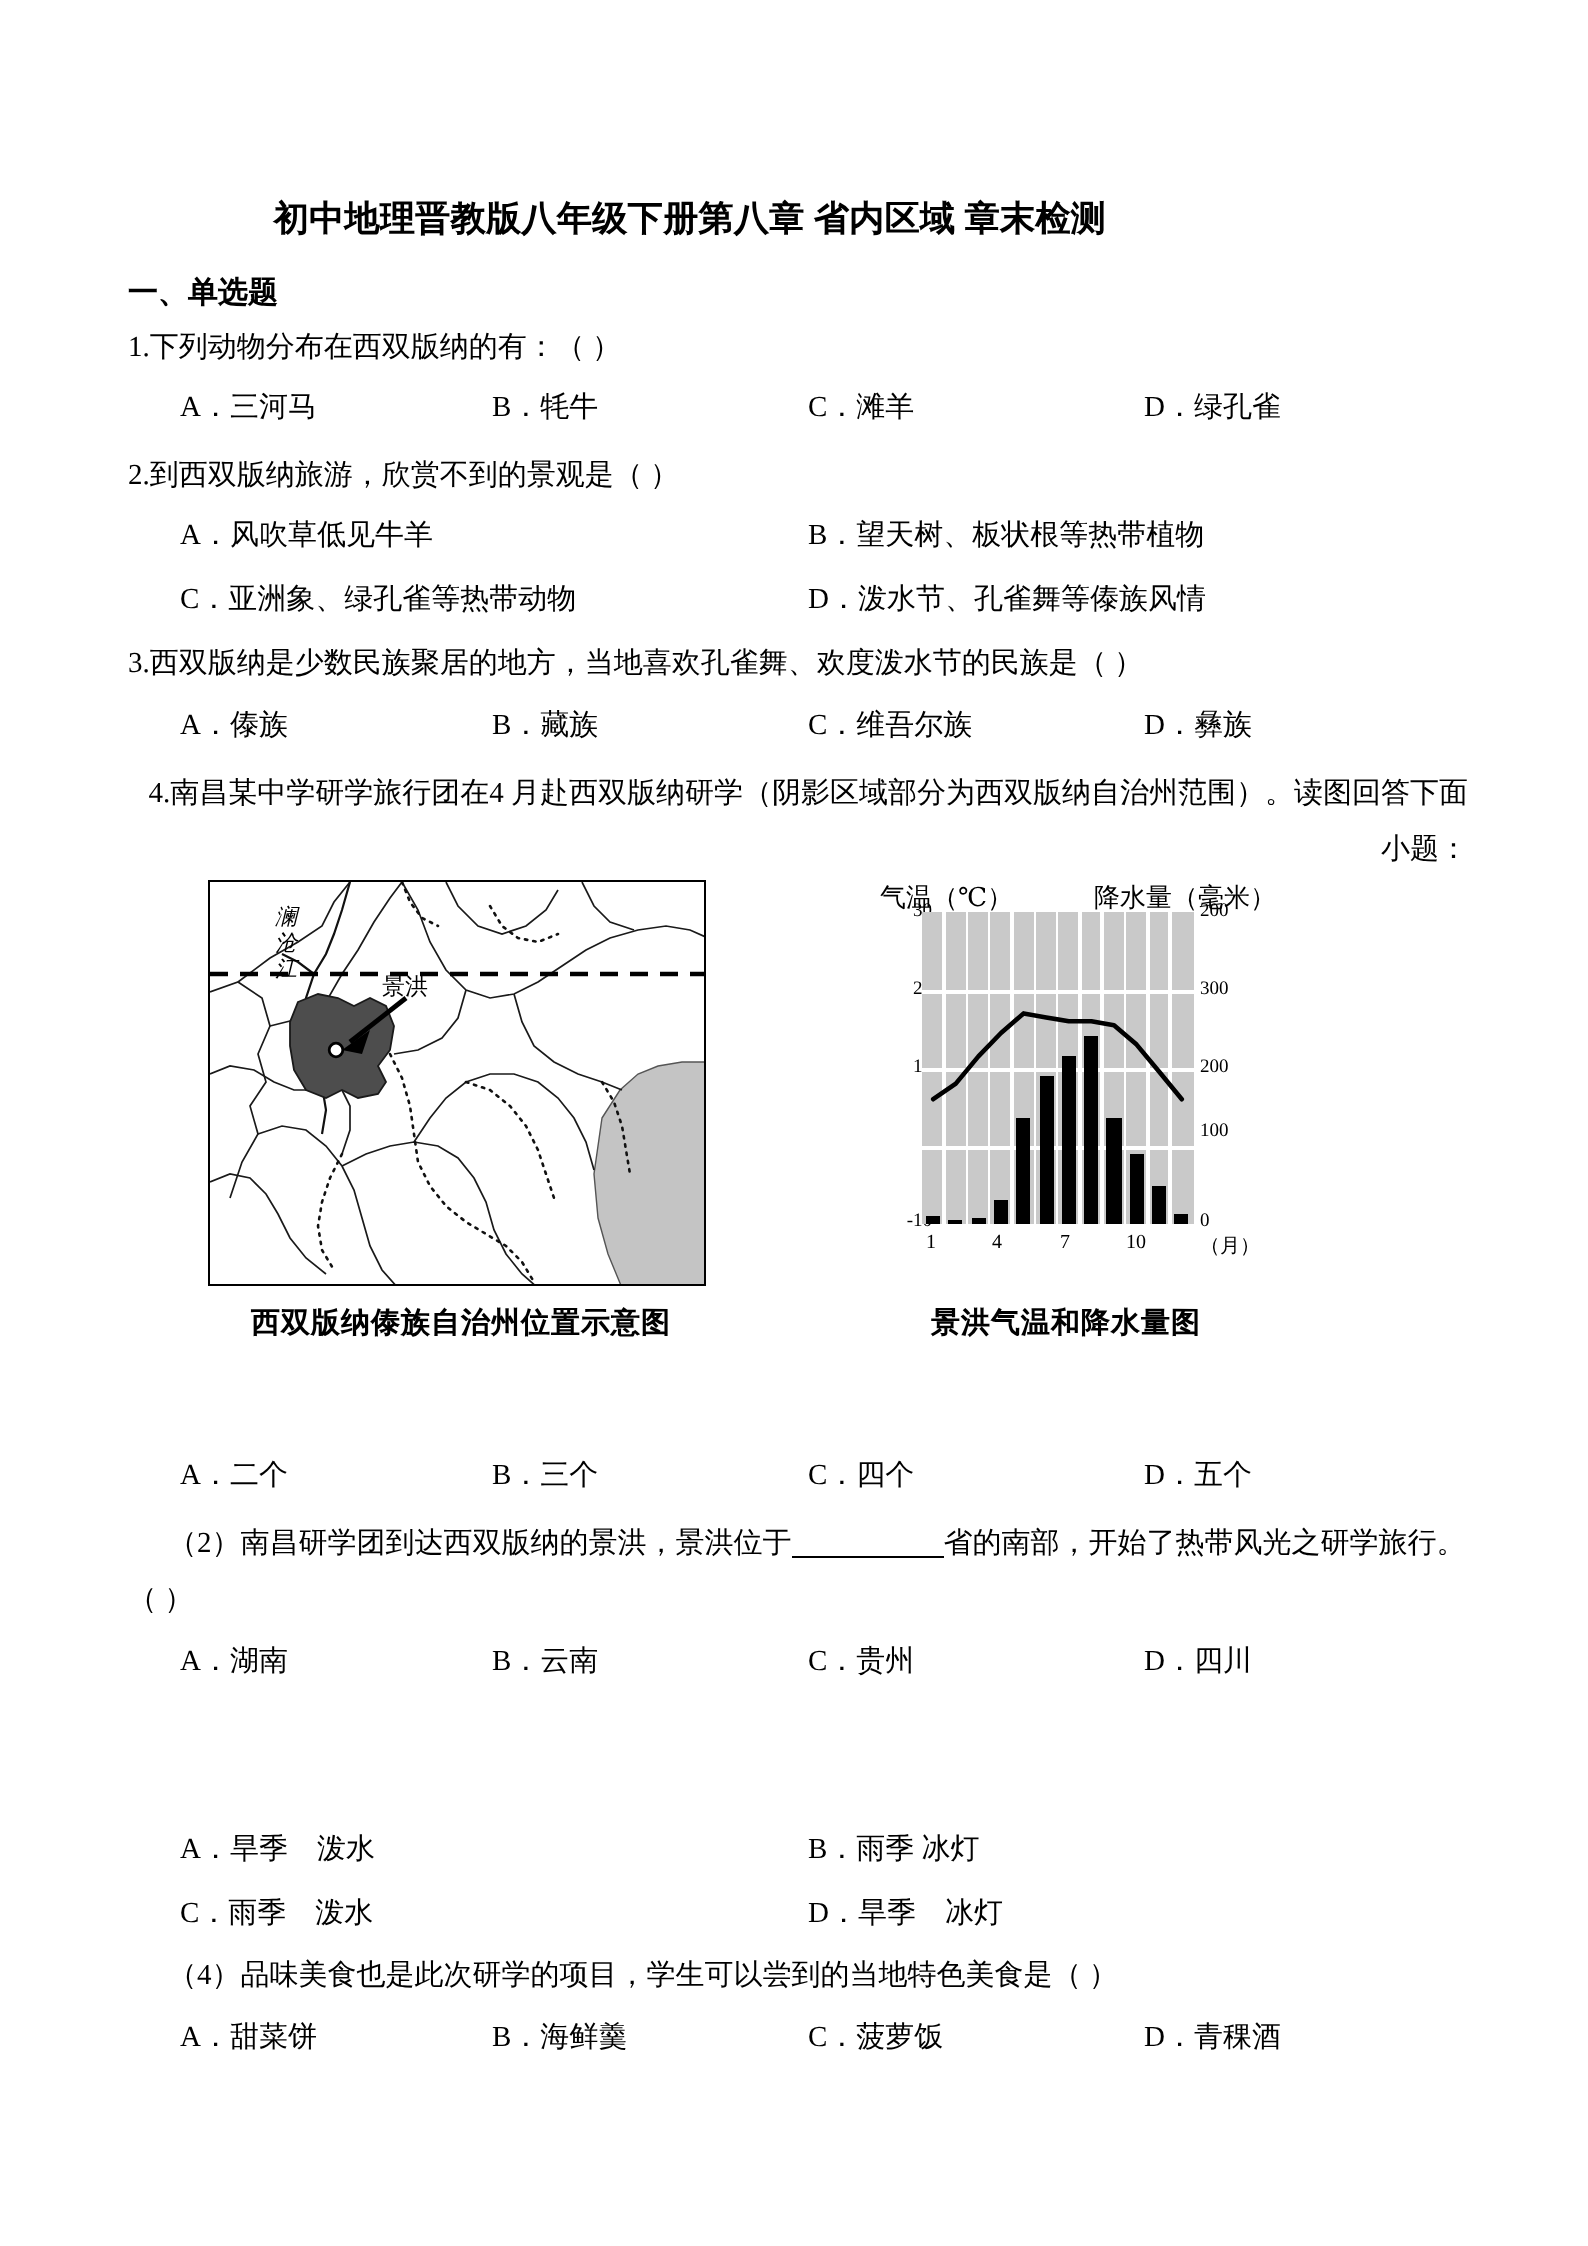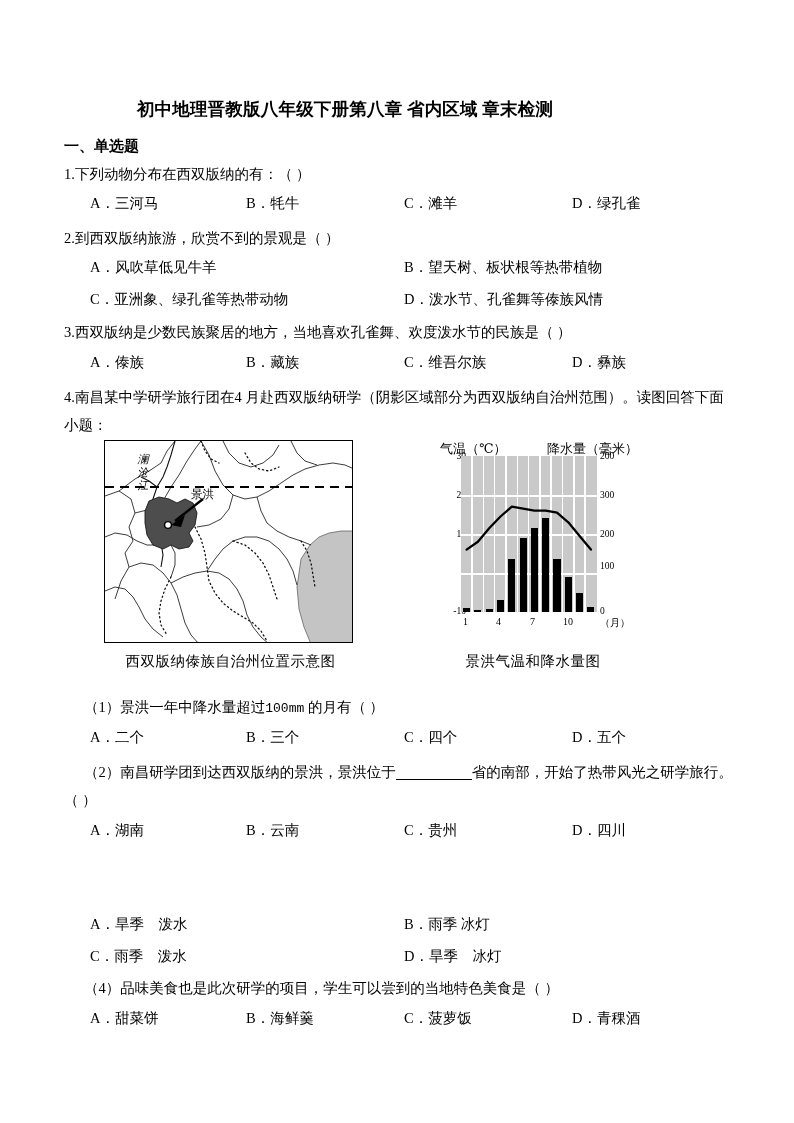--- a/index.html
+++ b/index.html
@@ -103,21 +103,21 @@
     height: 203px;
     border: 1.6px solid #000;
     position: relative;
     background: #ffffff;
     overflow: hidden;
     box-sizing: border-box;
   }
   .fig-caption {
     text-align: center;
     font-size: 14.5px;
-    font-weight: normal;
+    font-weight: bold;
     margin-top: 9px;
     letter-spacing: 0.5px;
   }
   .map-label {
     position: absolute;
     font-size: 11px;
     font-family: "Liberation Serif", serif;
     color: #000;
     line-height: 11px;
   }
@@ -224,21 +224,21 @@
   <div class="q" style="top:322px;">
     <span>3.</span><span>西双版纳是少数民族聚居的地方，当地喜欢孔雀舞、欢度泼水节的民族是（      ）</span>
   </div>
   <div class="opts" style="top:353px;">
     <span class="c1">A．傣族</span>
     <span class="c2">B．藏族</span>
     <span class="c3">C．维吾尔族</span>
     <span class="c4">D．彝族</span>
   </div>
 
-  <div class="q wrapq" style="top:383px;">
+  <div class="q wrapq" style="top:383px;text-align:right;">
     <span>4.</span><span>南昌某中学研学旅行团在</span><span class="num">4</span>&nbsp;<span>月赴西双版纳研学（阴影区域部分为西双版纳自治州范围）。读图回答下面小题：</span>
   </div>
 
   <div class="figures">
 
     <div class="fig fig-map">
       <div class="map-frame">
         <svg width="249" height="203" viewBox="0 0 249 203">
           <rect x="0" y="0" width="249" height="203" fill="#ffffff"></rect>
 
@@ -349,23 +349,20 @@
         <div class="tick-x" style="left:35px; top:176px;">1</div>
         <div class="tick-x" style="left:68px; top:176px;">4</div>
         <div class="tick-x" style="left:102px;top:176px;">7</div>
         <div class="tick-x" style="left:135px;top:176px;">10</div>
         <div class="xunit">（月）</div>
       </div>
       <div class="fig-caption">景洪气温和降水量图</div>
     </div>
   </div>
 
-  <div class="q" style="top:697px;">
-    <span class="indent">（1）</span><span>景洪一年中降水量超过</span><span class="mono">100mm</span>&nbsp;<span>的月有（      ）</span>
-  </div>
   <div class="opts" style="top:728px;">
     <span class="c1">A．二个</span>
     <span class="c2">B．三个</span>
     <span class="c3">C．四个</span>
     <span class="c4">D．五个</span>
   </div>
 
   <div class="q wrapq" style="top:758px;">
     <span class="indent">（2）</span><span>南昌研学团到达西双版纳的景洪，景洪位于</span><span class="blank-u" style="width:76px;"></span><span>省的南部，开始了热带风光之研学旅行。（      ）</span>
   </div>

